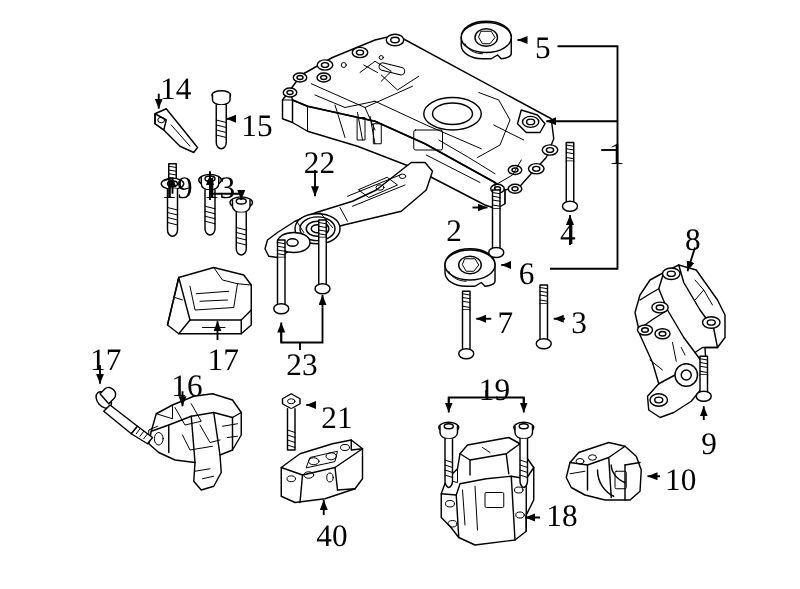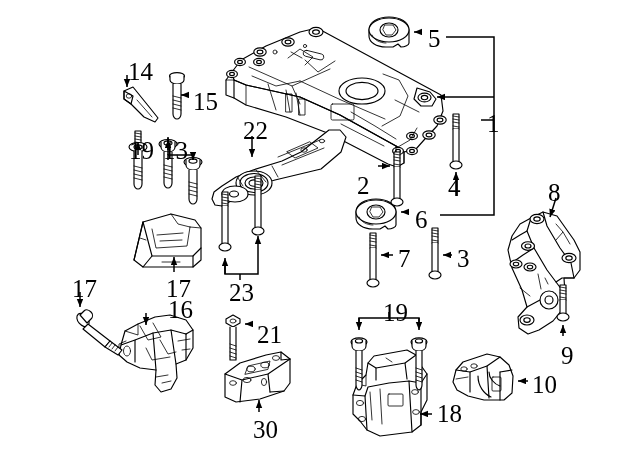--- a/index.html
+++ b/index.html
@@ -474,22 +474,22 @@
   <div class="callout" style="left:415px;top:207px;">6</div>
   <div class="callout" style="left:398px;top:246px;">7</div>
   <div class="callout" style="left:548px;top:180px;">8</div>
   <div class="callout" style="left:561px;top:343px;">9</div>
   <div class="callout" style="left:532px;top:372px;">10</div>
   <div class="callout" style="left:166px;top:276px;">17</div>
   <div class="callout" style="left:129px;top:138px;">19</div>
   <div class="callout" style="left:163px;top:138px;">13</div>
   <div class="callout" style="left:128px;top:59px;">14</div>
   <div class="callout" style="left:193px;top:89px;">15</div>
-  <div class="callout" style="left:137px;top:297px;margin-left:31px;">16</div>
+  <div class="callout" style="left:137px;top:297px;">16</div>
   <div class="callout" style="left:72px;top:276px;">17</div>
   <div class="callout" style="left:437px;top:401px;">18</div>
   <div class="callout" style="left:383px;top:300px;">19</div>
-  <div class="callout" style="left:253px;top:417px;">30</div>
+  <div class="callout" style="left:253px;top:417px;">40</div>
   <div class="callout" style="left:257px;top:322px;text-align:right;">21</div>
   <div class="callout" style="left:243px;top:118px;">22</div>
   <div class="callout" style="left:229px;top:280px;">23</div>
 
 </div>
 
 </body></html>

